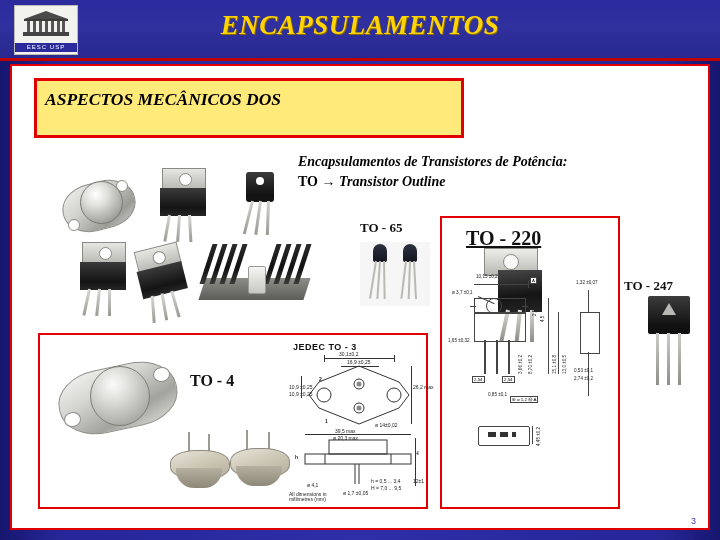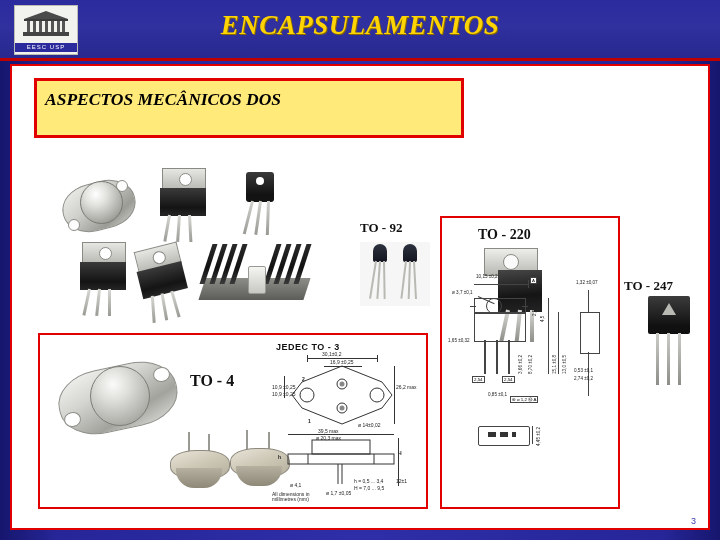--- a/index.html
+++ b/index.html
@@ -43,21 +43,21 @@
     background:#ffea7a;border:3px solid #e00000;box-sizing:border-box;}
   .title-box .t{position:absolute;left:8px;top:6px;width:418px;
     font-size:17.5px;font-style:italic;font-weight:bold;color:#000;line-height:25px;
     font-family:"Liberation Serif",serif;}
   .subtitle{position:absolute;left:286px;top:86px;width:400px;
     font-size:14px;font-weight:bold;font-style:italic;color:#000;line-height:20px;
     font-family:"Liberation Serif",serif;}
   .subtitle .roman{font-style:normal;}
   .lbl{position:absolute;font-weight:bold;color:#111;font-family:"Liberation Serif",serif;}
   .lbl-to92{left:348px;top:154px;font-size:13px;}
-  .lbl-to220{left:466px;top:161px;font-size:14px;}
+  .lbl-to220{left:454px;top:161px;font-size:20px;text-decoration:underline;}
   .lbl-to247{left:612px;top:212px;font-size:13px;}
   .lbl-to3{left:178px;top:306px;font-size:16px;}
   .box-to3{position:absolute;left:26px;top:267px;width:390px;height:176px;
     border:2px solid #e00000;box-sizing:border-box;background:#fff;}
   .box-to220{position:absolute;left:428px;top:150px;width:180px;height:293px;
     border:2px solid #e00000;box-sizing:border-box;background:#fff;}
   
   .photos{position:absolute;left:42px;top:96px;width:260px;height:150px;}
   .ph{position:absolute;}
   .can{width:72px;height:62px;}
@@ -126,21 +126,21 @@
   .to3big .h2{position:absolute;left:6px;top:56px;width:15px;height:13px;border-radius:50%;
     background:#fff;border:1px solid #8e8e89;transform:rotate(-12deg);}
   .to3pair{position:absolute;left:158px;top:362px;width:120px;height:70px;}
   .to3s{position:absolute;width:58px;height:62px;}
   .to3s .top{position:absolute;left:0;top:18px;width:58px;height:28px;border-radius:26px/13px;
     background:linear-gradient(160deg,#e8e4d8 0%,#cfc9b8 45%,#b3ad9c 100%);border:1px solid #8e8a7e;}
   .to3s .side{position:absolute;left:6px;top:36px;width:46px;height:20px;border-radius:0 0 18px 18px;
     background:linear-gradient(180deg,#b5b0a0 0%,#8d8878 100%);}
   .to3s .pin{position:absolute;top:0;width:2px;height:28px;background:#9a9a95;}
   
-  .jedec{position:absolute;left:260px;top:276px;width:140px;height:162px;color:#111;}
+  .jedec{position:absolute;left:277px;top:276px;width:140px;height:162px;color:#111;}
   .jedec .hd{position:absolute;left:4px;top:0;font-size:9px;font-weight:bold;letter-spacing:.5px;
      font-family:"Liberation Sans",sans-serif;}
   .jd-dim{position:absolute;font-size:5px;font-family:"Liberation Sans",sans-serif;color:#222;white-space:nowrap;}
   .jd-line{position:absolute;background:#333;}
   
   .t2draw{position:absolute;left:436px;top:180px;width:166px;height:258px;}
   .t2-dim{position:absolute;font-size:4.6px;font-family:"Liberation Sans",sans-serif;color:#222;white-space:nowrap;}
   .t2-dimv{position:absolute;font-size:4.6px;font-family:"Liberation Sans",sans-serif;color:#222;
      white-space:nowrap;transform:rotate(-90deg);transform-origin:left top;}
   .t2-line{position:absolute;background:#444;}
@@ -178,20 +178,26 @@
   </div>
 
   <div class="panel">
 
     <div class="title-box">
       <div class="t">
         <span>ASPECTOS MECÂNICOS DOS</span><br>
       </div>
     </div>
 
+    <div class="subtitle">
+      <span>Encapsulamentos de Transistores de Potência:</span><br>
+      <span class="roman">TO</span>
+      <span class="roman">→</span>
+      <span>Transistor Outline</span>
+    </div>
 
     <div class="photos">
 
       <div class="ph can" style="left:8px;top:12px;">
         <div class="flange"></div>
         <div class="h1"></div>
         <div class="h2"></div>
         <div class="dome"></div>
       </div>
 
@@ -237,21 +243,21 @@
         <div class="fin" style="left:24px;"></div>
         <div class="fin" style="left:34px;"></div>
         <div class="fin" style="left:68px;"></div>
         <div class="fin" style="left:78px;"></div>
         <div class="fin" style="left:88px;"></div>
         <div class="fin" style="left:98px;"></div>
         <div class="dev"></div>
       </div>
     </div>
 
-    <div class="lbl lbl-to92">TO - 92</div>
+    <div class="lbl lbl-to92">TO - 65</div>
     <div class="to92group">
       <div class="to92" style="left:10px;top:2px;">
         <div class="cap"></div>
         <div class="lead" style="left:5px;transform:rotate(9deg);"></div>
         <div class="lead" style="left:9px;transform:rotate(4deg);"></div>
         <div class="lead" style="left:13px;transform:rotate(-1deg);"></div>
       </div>
       <div class="to92" style="left:40px;top:2px;">
         <div class="cap"></div>
         <div class="lead" style="left:5px;transform:rotate(7deg);"></div>

